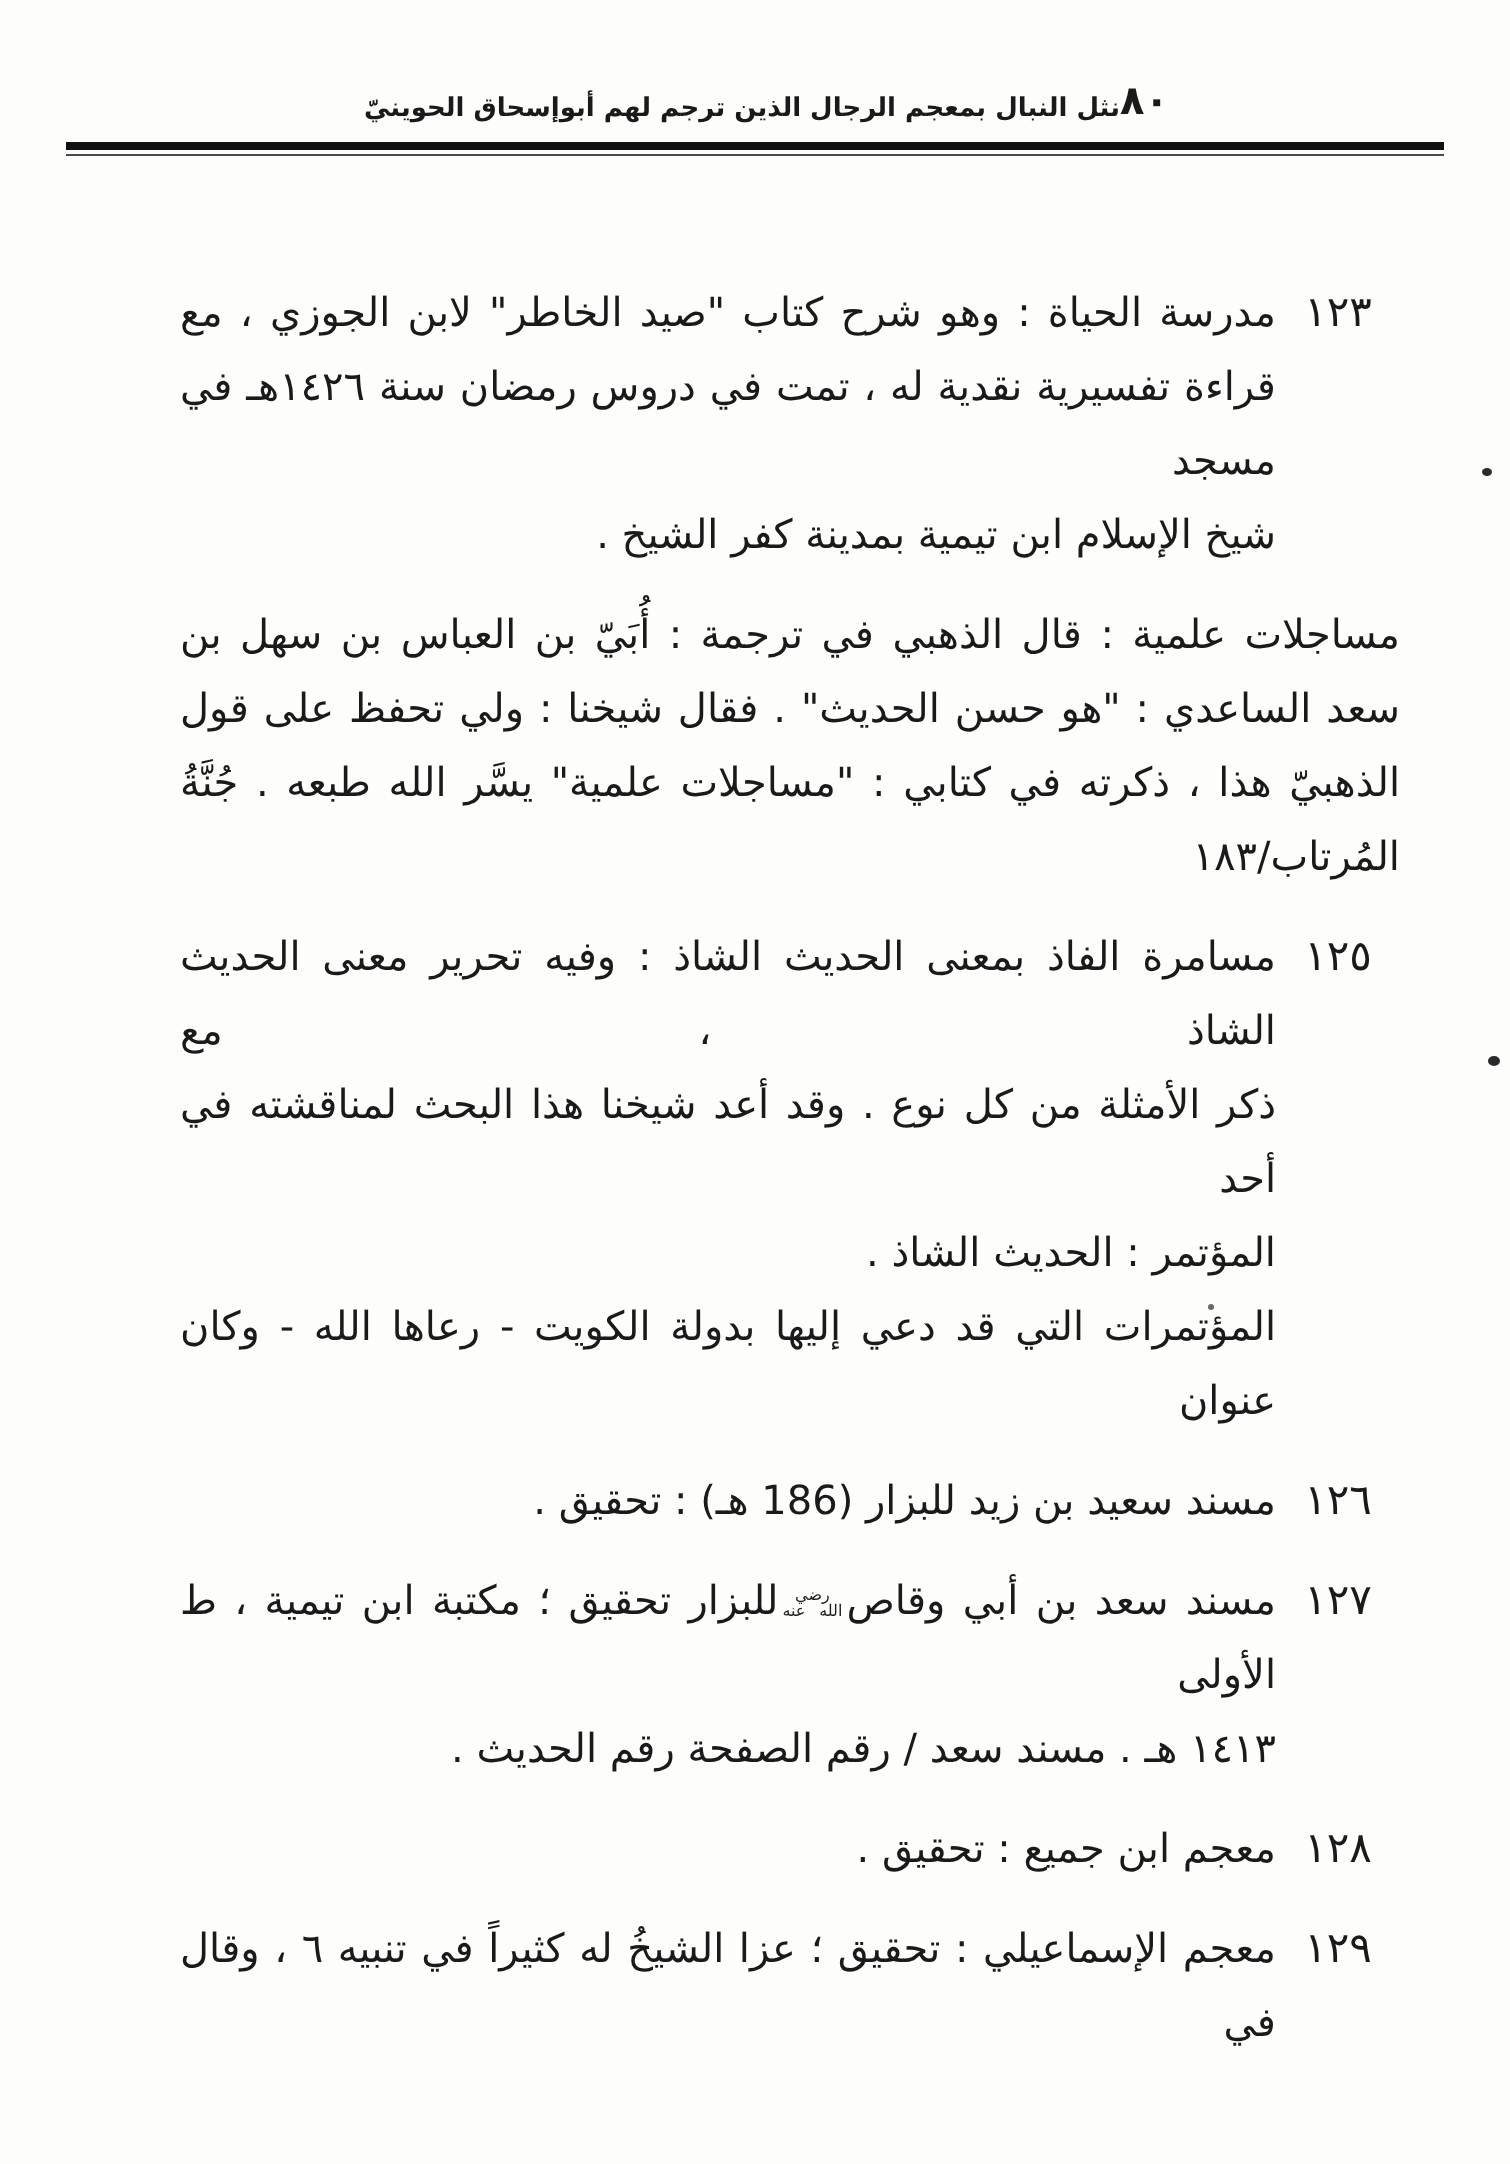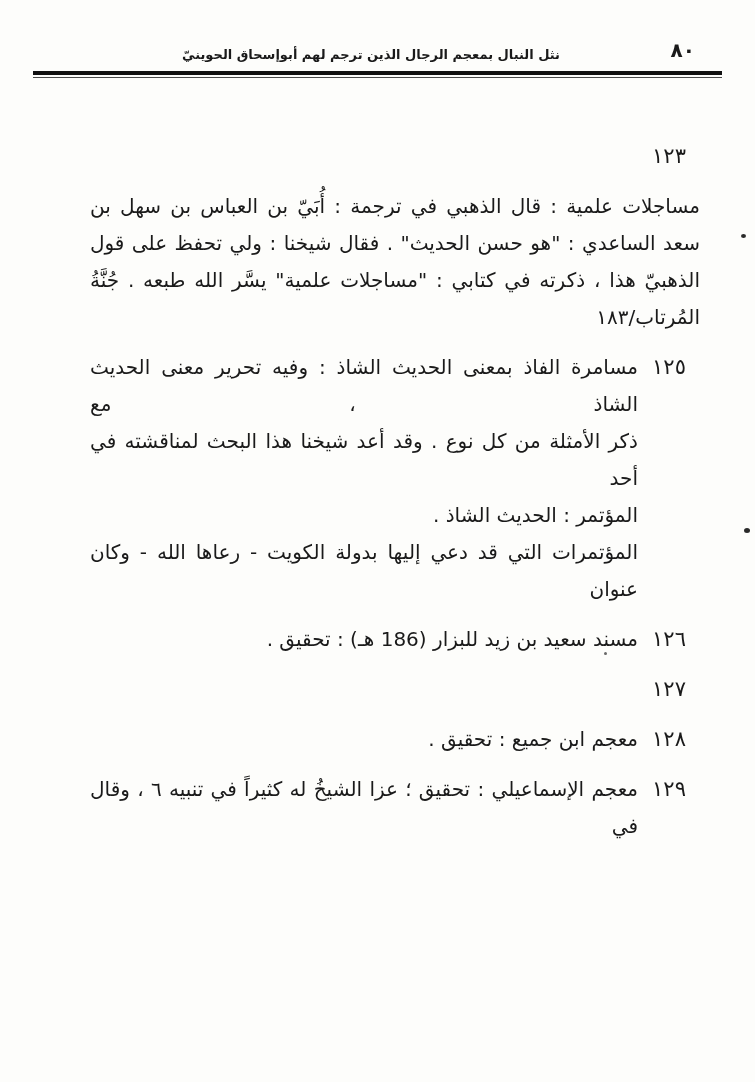--- a/index.html
+++ b/index.html
@@ -19,21 +19,21 @@
     color: #1a1a1a;
   }
   
   .header {
     display: flex;
     align-items: flex-end;
     padding: 38px 60px 0 58px;
   }
   .page-num {
     flex: 0 0 135px;
-    text-align: right;
+    text-align: left;
     font-size: 20px;
     font-weight: bold;
     letter-spacing: 2px;
   }
   .header-title {
     flex: 1;
     text-align: right;
     font-size: 13px;
     font-weight: bold;
     white-space: nowrap;
@@ -99,20 +99,25 @@
 
   <div class="rule-wrap">
     <div class="rule-main"></div>
     <div class="rule-sub"></div>
   </div>
 
   <div class="entries">
 
     <div class="entry">
       <div class="entry-num">١٢٣</div>
+      <div class="entry-body">
+        <div class="line fill">مدرسة الحياة : وهو شرح كتاب "صيد الخاطر" لابن الجوزي ، مع</div>
+        <div class="line fill">قراءة تفسيرية نقدية له ، تمت في دروس رمضان سنة ١٤٢٦هـ في مسجد</div>
+        <div class="line">شيخ الإسلام ابن تيمية بمدينة كفر الشيخ .</div>
+      </div>
     </div>
 
     <div class="entry">
       <div class="entry-body">
         <div class="line fill">مساجلات علمية : قال الذهبي في ترجمة : أُبَيّ بن العباس بن سهل بن</div>
         <div class="line fill">سعد الساعدي : "هو حسن الحديث" . فقال شيخنا : ولي تحفظ على قول</div>
         <div class="line fill">الذهبيّ هذا ، ذكرته في كتابي : "مساجلات علمية" يسَّر الله طبعه . جُنَّةُ</div>
         <div class="line">المُرتاب/١٨٣</div>
       </div>
     </div>
@@ -129,20 +134,24 @@
 
     <div class="entry">
       <div class="entry-num">١٢٦</div>
       <div class="entry-body">
         <div class="line">مسند سعيد بن زيد للبزار (186 هـ) : تحقيق .</div>
       </div>
     </div>
 
     <div class="entry">
       <div class="entry-num">١٢٧</div>
+      <div class="entry-body">
+        <div class="line fill"><span>مسند سعد بن أبي وقاص</span><span class="honorific">رضي الله عنه</span><span>للبزار تحقيق ؛ مكتبة ابن تيمية ، ط الأولى</span></div>
+        <div class="line">١٤١٣ هـ . مسند سعد / رقم الصفحة رقم الحديث .</div>
+      </div>
     </div>
 
     <div class="entry">
       <div class="entry-num">١٢٨</div>
       <div class="entry-body">
         <div class="line">معجم ابن جميع : تحقيق .</div>
       </div>
     </div>
 
     <div class="entry">

